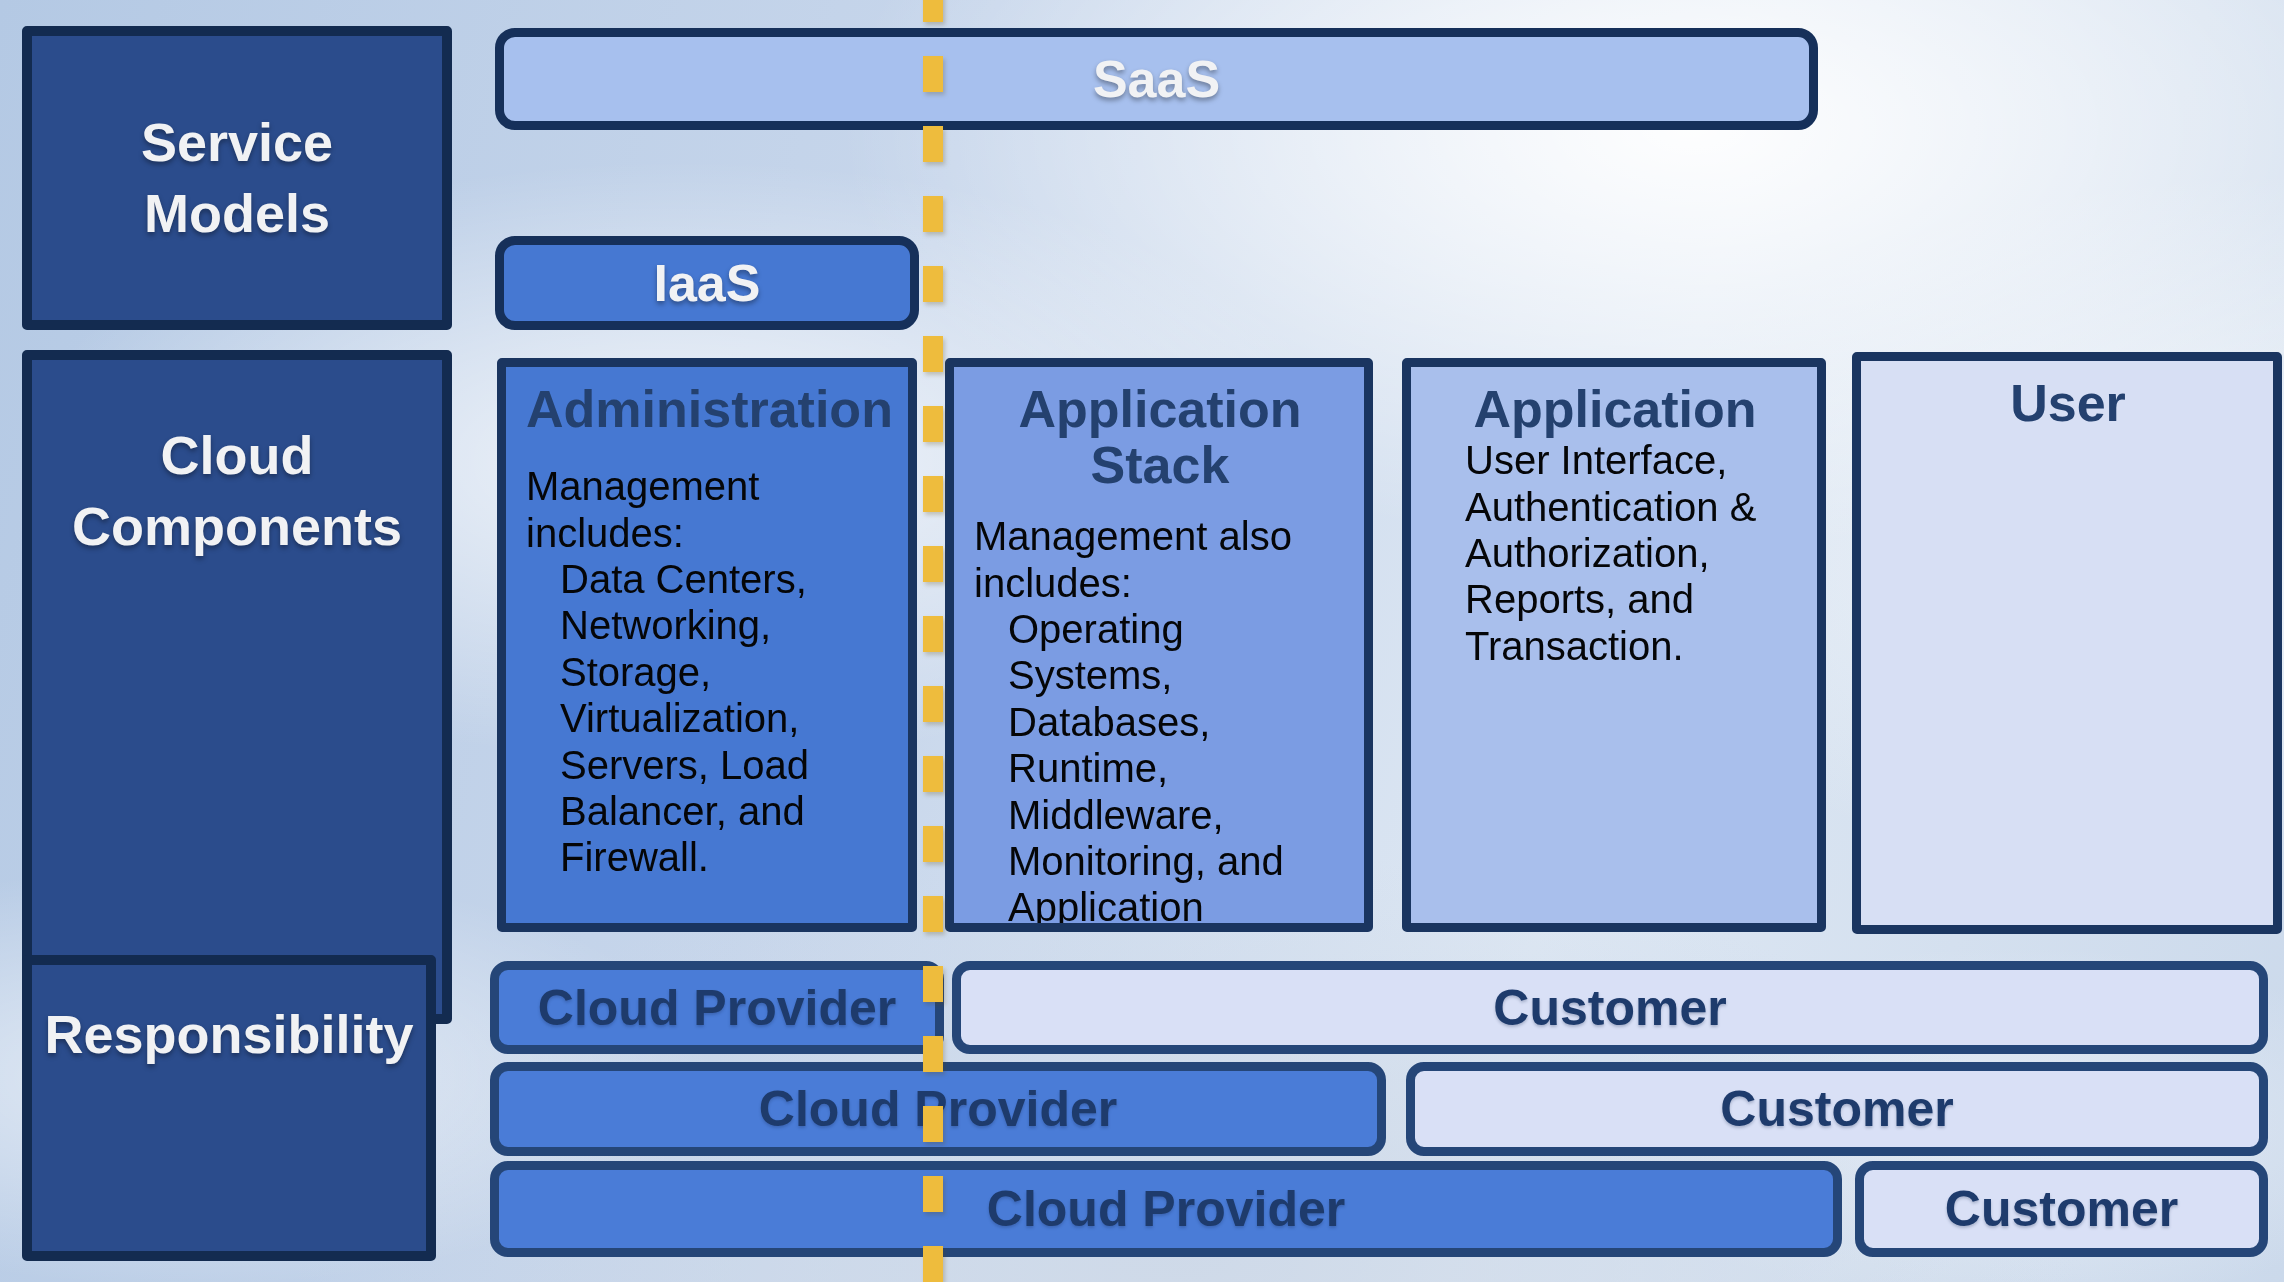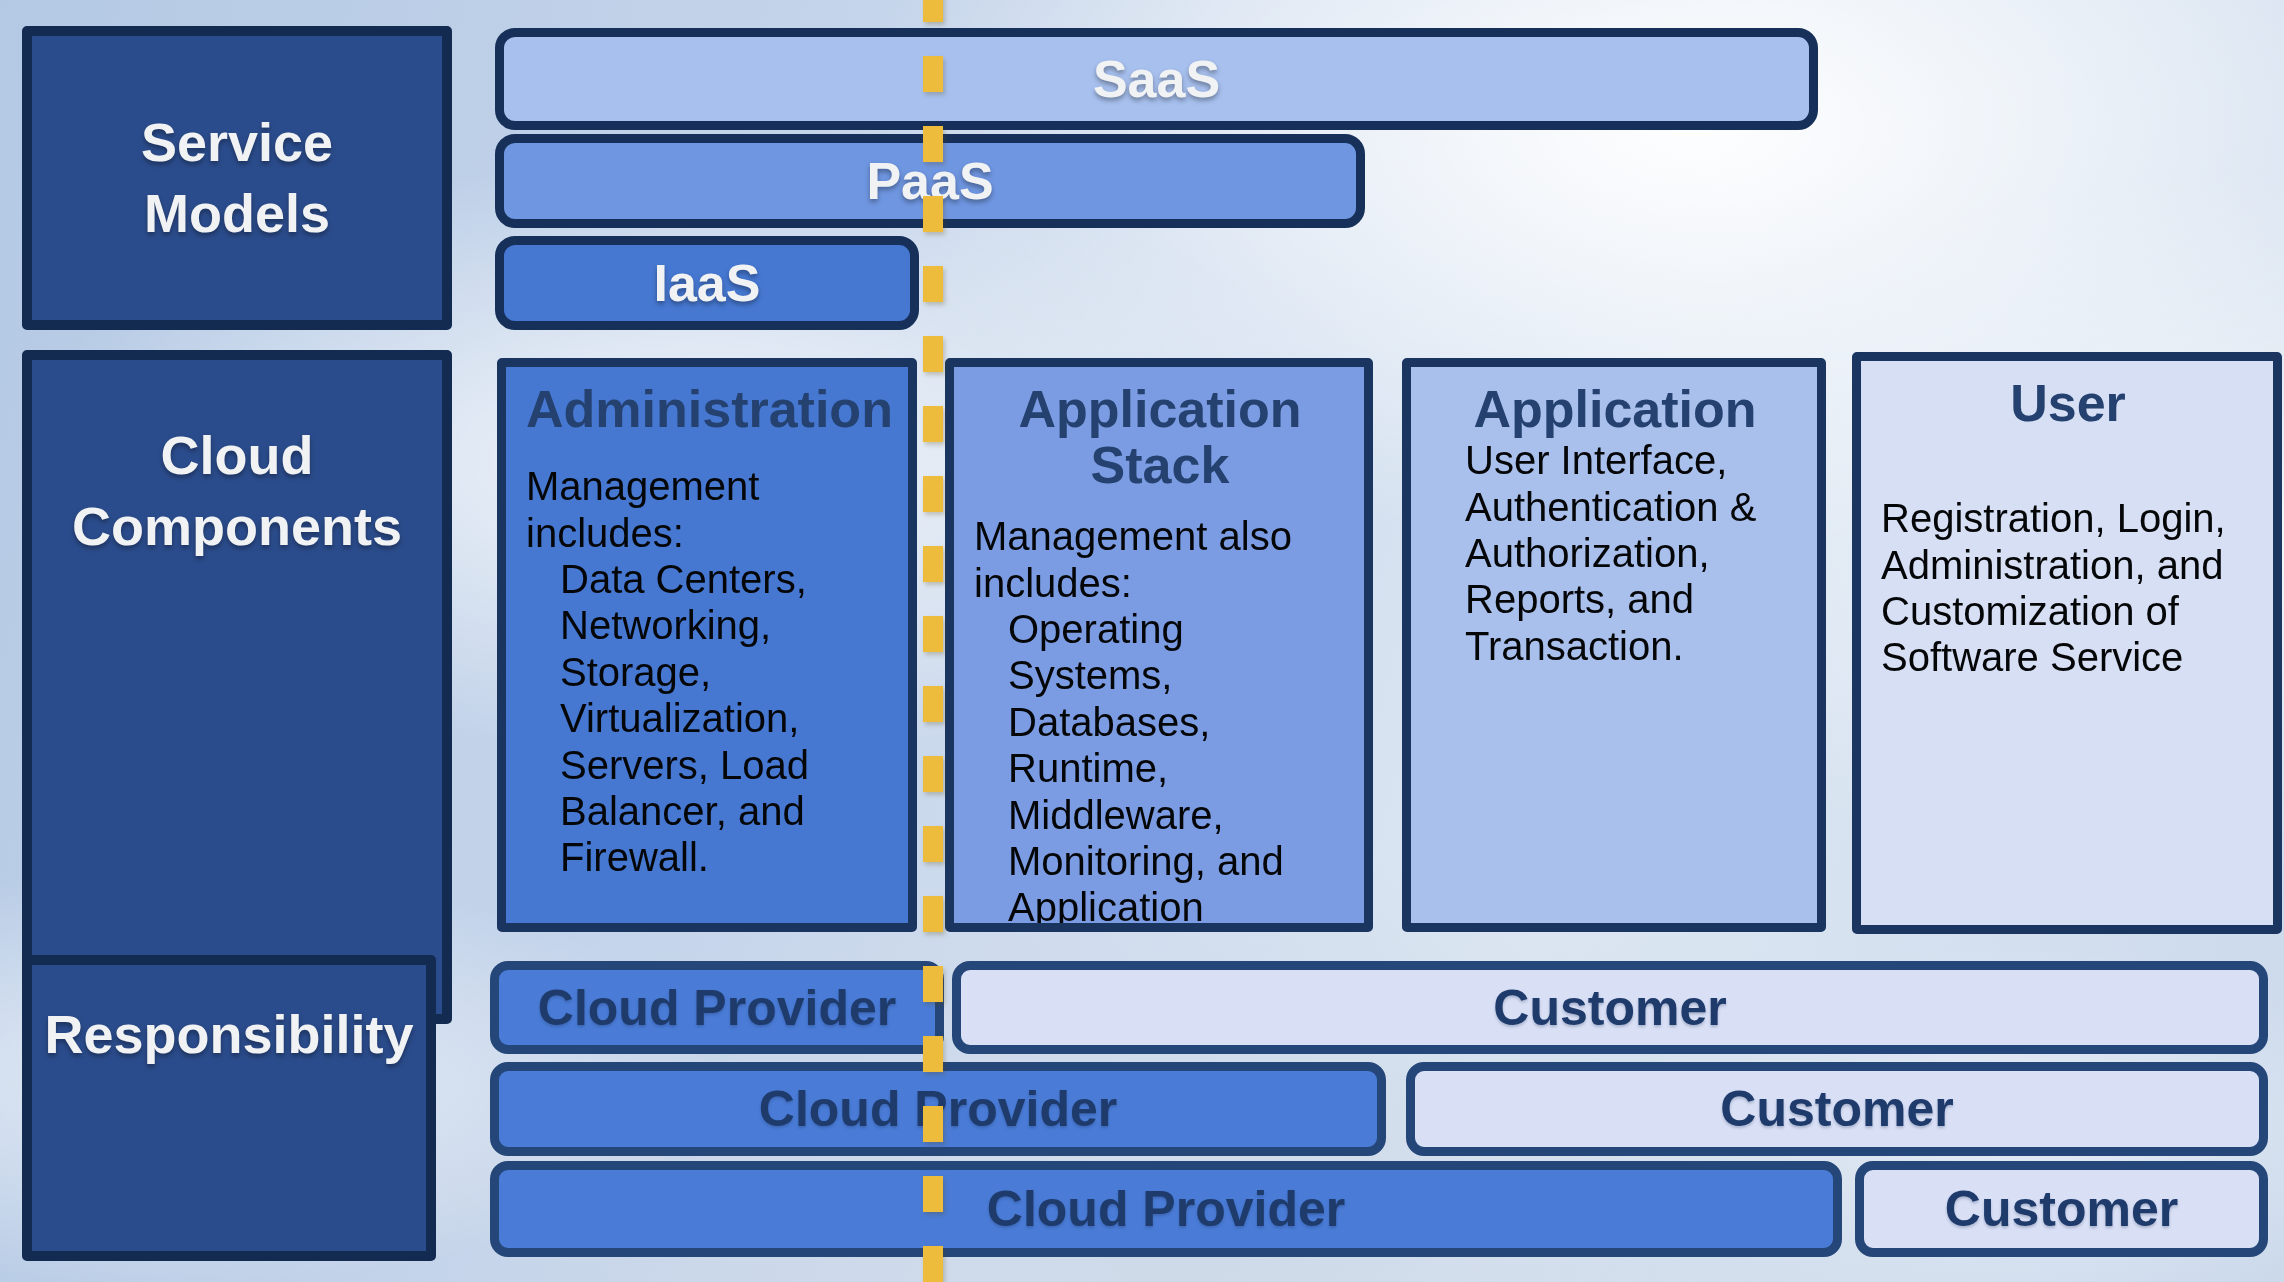--- a/index.html
+++ b/index.html
@@ -106,23 +106,20 @@
     <span class="multiline">Cloud
 Components</span>
   </div>
   <div class="box darkbox lbl-resp">
     <span class="multiline">Responsibility</span>
   </div>
 
   <div class="box bar bar-saas">
     <span>SaaS</span>
   </div>
-  <div class="box bar bar-paas">
-    <span>PaaS</span>
-  </div>
   <div class="box bar bar-iaas">
     <span>IaaS</span>
   </div>
 
   <div class="box comp infra comp-infra">
     <div class="title multiline">Administration</div>
     <div class="intro multiline">Management
 includes:</div>
     <div class="items multiline">Data Centers,
 Networking,
@@ -147,24 +144,20 @@
   <div class="box comp application comp-application">
     <div class="title multiline">Application</div>
     <div class="items multiline">User Interface,
 Authentication &amp;
 Authorization,
 Reports, and
 Transaction.</div>
   </div>
   <div class="box comp userbox comp-user">
     <div class="title multiline">User</div>
-    <div class="body multiline">Registration, Login,
-Administration, and
-Customization of
-Software Service</div>
   </div>
 
   <div class="box rowbox provider r1-provider">
     <span>Cloud Provider</span>
   </div>
   <div class="box rowbox customer r1-customer">
     <span>Customer</span>
   </div>
   <div class="box rowbox provider r2-provider">
     <span>Cloud Provider</span>

